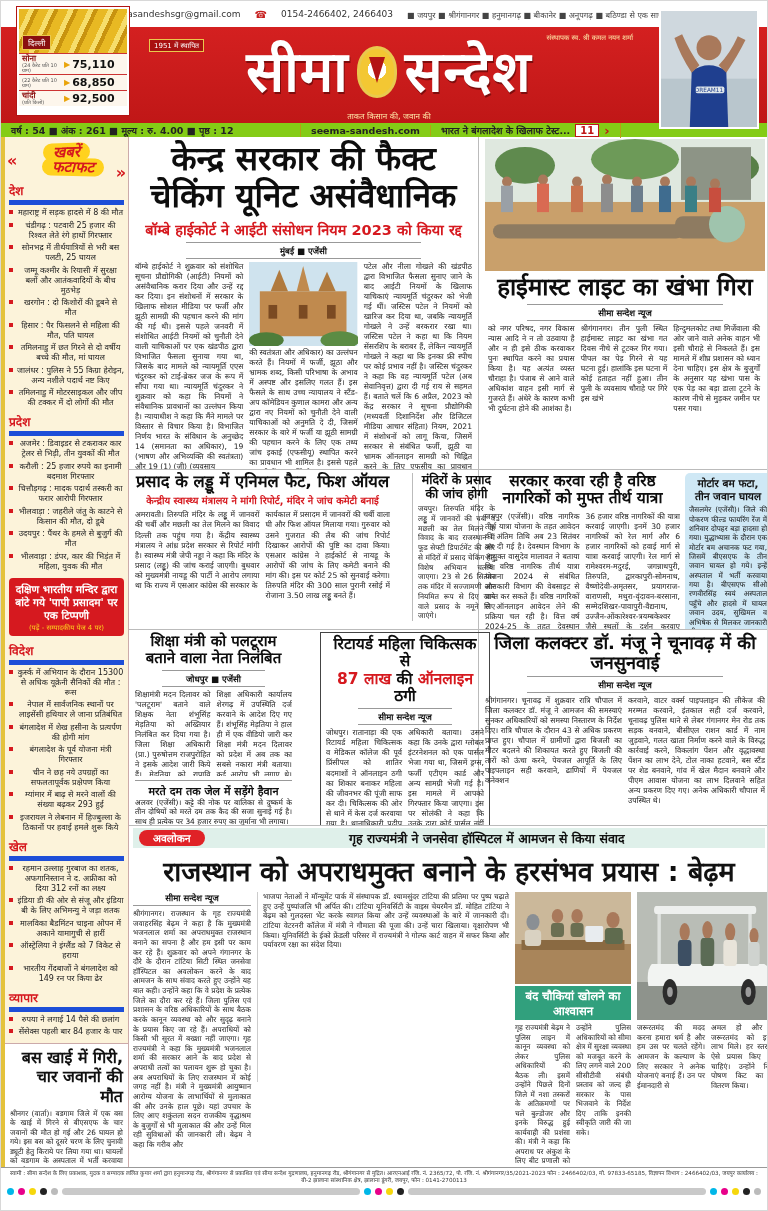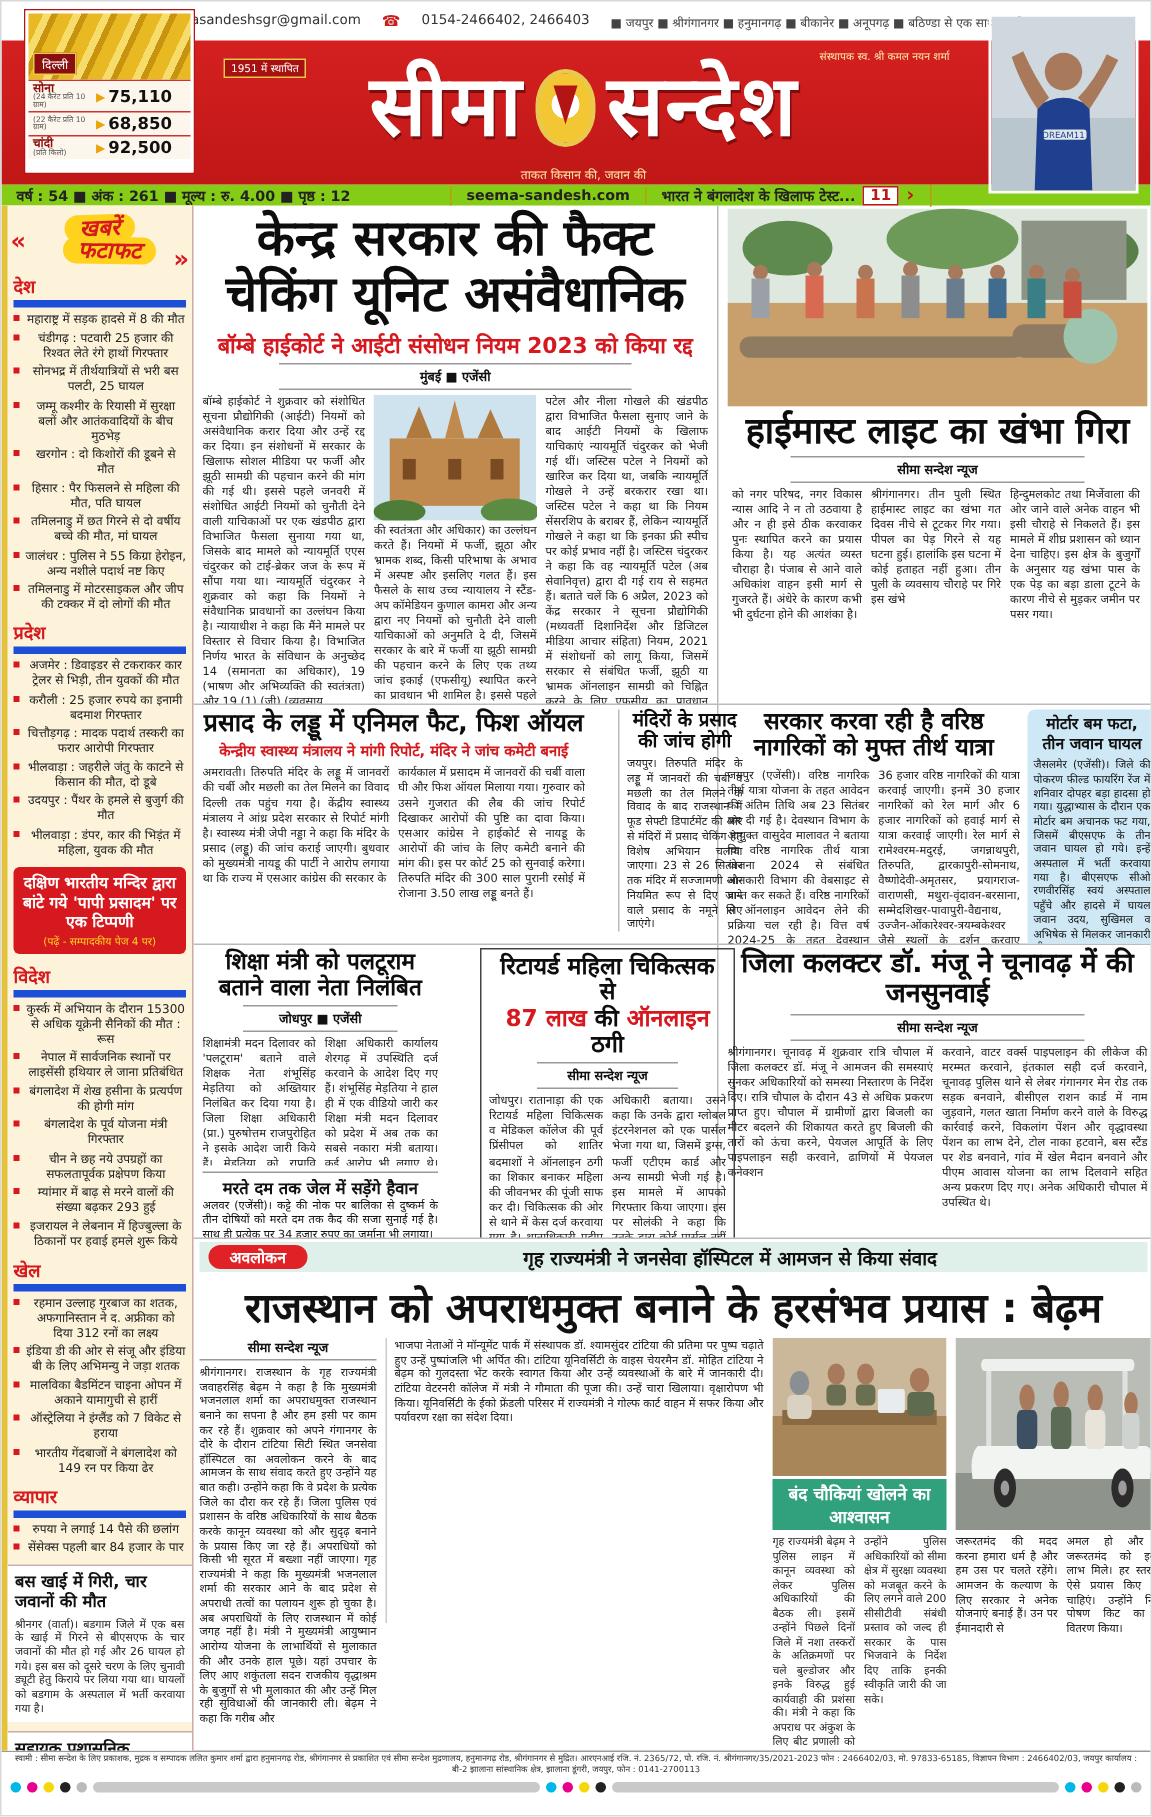--- a/index.html
+++ b/index.html
@@ -49,21 +49,21 @@
   .fat-logo .chev.l { left:-2px; } .fat-logo .chev.r { right:-2px; top:20px; }
   .fat-w1,.fat-w2 { display:inline-block; background:#ffd21e; color:#d6191f; font-weight:bold; font-style:italic; font-size:15px; padding:0 10px; border-radius:10px; transform:rotate(-2deg); line-height:1.2; }
   .fat-w2 { transform:rotate(1deg); margin-top:-3px; margin-left:14px; }
   .sb-sec { color:#d6191f; font-weight:bold; font-size:12px; border-bottom:5px solid #1d4ed8; padding-bottom:1px; margin:5px 0 3px; }
   .sb-list { list-style:none; }
   .sb-list li { position:relative; padding-left:8px; margin-bottom:2.5px; line-height:1.25; color:#222; text-align:center; }
   .sb-list li::before { content:""; position:absolute; left:0; top:2px; width:4px; height:4px; background:#d6191f; }
   .sb-notice { background:#d6191f; color:#fff; text-align:center; font-weight:bold; font-size:10.5px; padding:5px 3px 3px; border-radius:4px; margin:6px 0; line-height:1.25; }
   .sb-notice .sub { display:block; color:#ffd21e; font-size:7px; font-weight:normal; margin-top:2px; }
   .sb-art { background:#fff; margin:6px -4px 0; padding:4px 5px; border-top:1px solid #caa; }
-  .sb-art h3 { text-align:left; font-size:11px; line-height:1.2; margin-bottom:3px; }
+  .sb-art h3 { text-align:right; font-size:16px; line-height:1.2; margin-bottom:3px; }
   .sb-art p { font-size:7.3px; line-height:1.3; text-align:justify; color:#222; }
 
   
   .main { overflow:hidden; }
   .row { border-bottom:1px solid #bbb; overflow:hidden; }
   .r1 { display:grid; grid-template-columns:350px 290px; height:333px; }
   .r1 .leftcell { border-right:1px solid #bbb; padding:2px 6px; }
   .r2 { display:grid; grid-template-columns:350px 290px; height:160px; }
   .r2 .leftcell { border-right:1px solid #bbb; }
   .r3 { display:grid; grid-template-columns:350px 290px; height:196px; }

